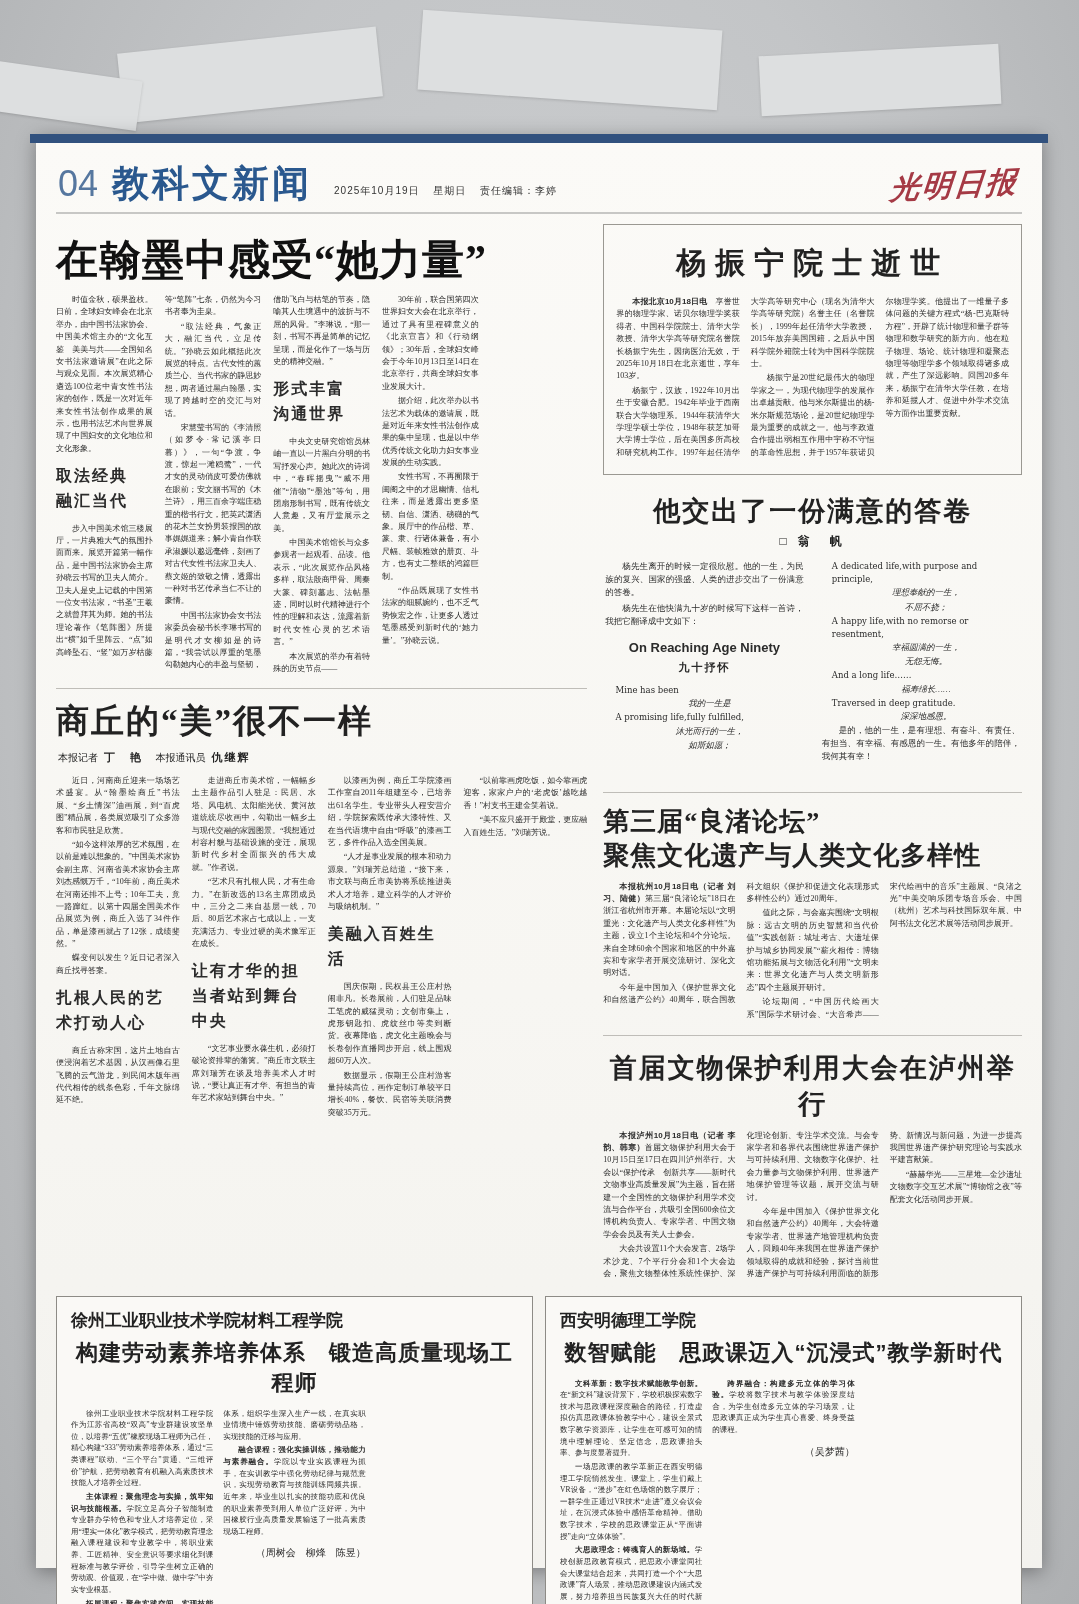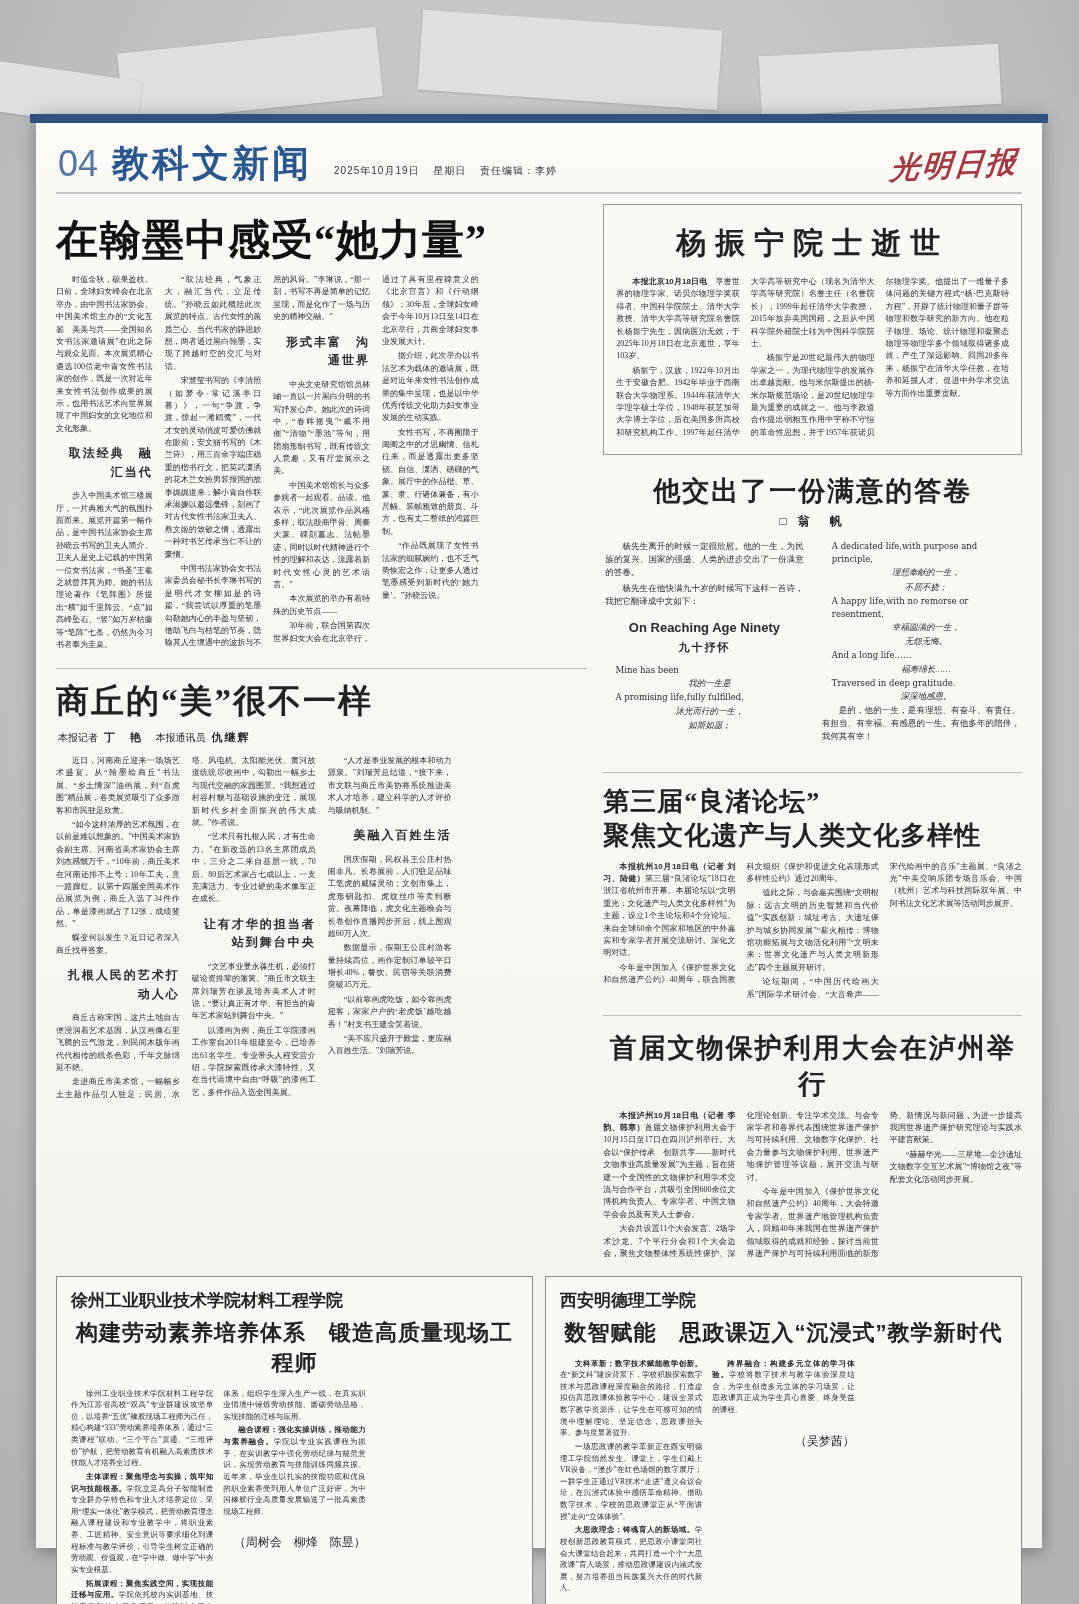--- a/index.html
+++ b/index.html
@@ -3,40 +3,40 @@
 <meta charset="utf-8">
 <style>
   html,body{margin:0;padding:0;}
   body{
     width:1079px;height:1604px;overflow:hidden;position:relative;
     background:radial-gradient(ellipse at 50% 40%, #cfd1d3 0%, #c3c5c7 55%, #aeb0b2 100%);
     font-family:"Liberation Serif","DejaVu Serif",serif;color:#222;
   }
   .scrap{position:absolute;background:#dddfe0;box-shadow:0 1px 3px rgba(0,0,0,.15);}
   .sheet{
-    position:absolute;left:36px;top:114px;width:1006px;height:1434px;
+    position:absolute;left:36px;top:134px;width:1006px;height:1434px;
     background:linear-gradient(180deg,#fbfaf7 0%,#f7f6f2 60%,#f3f2ee 100%);
     box-shadow:0 4px 18px rgba(0,0,0,.35);
   }
   .page-inner{padding:10px 20px 0 20px;}
   
   .navy-bar{height:9px;background:#31517e;margin:0 -6px;}
   .mast-row{display:flex;align-items:flex-end;padding:12px 2px 10px 2px;border-bottom:2px solid #c7c7c5;position:relative;}
   .page-num{font-family:"Liberation Sans","DejaVu Sans",sans-serif;font-size:36px;color:#56779f;line-height:1;margin-right:14px;}
   .section{font-family:"Liberation Sans","DejaVu Sans",sans-serif;font-size:37px;font-weight:900;color:#2a588e;line-height:1;letter-spacing:3px;}
   .dateline{font-size:10px;color:#333;margin-left:22px;margin-bottom:4px;letter-spacing:1px;font-family:"Liberation Sans",sans-serif;}
   .dateline span{margin-right:10px;}
   .logo{position:absolute;right:4px;bottom:6px;font-family:"DejaVu Serif",serif;font-style:italic;font-weight:700;font-size:30px;color:#a53a45;transform:rotate(-3deg) skewX(-8deg);letter-spacing:2px;}
   
   .content{display:flex;gap:16px;margin-top:10px;}
   .col-left{width:55%;}
   .col-right{flex:1;min-width:0;}
   
   .para{text-indent:2em;margin:0 0 2px 0;}
-  .sub{text-align:right;font-family:"Liberation Sans","DejaVu Sans",sans-serif;font-weight:700;font-size:12px;margin:9px 0;letter-spacing:2px;}
+  .sub{text-align:left;font-family:"Liberation Sans","DejaVu Sans",sans-serif;font-weight:700;font-size:16px;margin:9px 0;letter-spacing:2px;}
   b{font-family:"Liberation Sans",sans-serif;font-size:inherit;}
   .body-cols{column-fill:auto;text-align:justify;font-size:8px;line-height:1.55;color:#2b2b2b;overflow:hidden;}
   
   .main-headline{font-size:42px;font-weight:900;letter-spacing:1px;margin:8px 0 6px 0;color:#111;}
   .byline{font-size:10px;margin:2px 0 10px 2px;color:#222;}
   .byline .nm{font-weight:700;font-size:11px;letter-spacing:2px;margin:0 10px 0 6px;}
   .main-body{column-count:5;column-gap:12px;height:382px;}
   
   .article-sep{border-top:1px solid #bfbdb8;margin-top:12px;padding-top:8px;}
   .sq-headline{font-size:33px;font-weight:900;letter-spacing:2px;margin:2px 0 6px 0;}
@@ -56,21 +56,21 @@
   .lz-headline{font-size:26px;font-weight:900;line-height:1.3;letter-spacing:1px;margin:4px 0 8px 0;}
   .lz-body{column-count:3;column-gap:11px;height:142px;}
   .luz-headline{font-size:27px;font-weight:900;letter-spacing:2px;margin:6px 0 8px 0;text-align:center;}
   .luz-body{column-count:3;column-gap:11px;height:152px;}
   
   .ads-row{display:flex;gap:12px;margin-top:14px;}
   .ad{border:1px solid #8d8b86;flex:1;padding:10px 14px;position:relative;height:332px;background:#faf9f6;}
   .ad-kicker{font-family:Liberation Sans, sans-serif;font-weight:700;font-size:17px;margin:2px 0 6px 0;}
   .ad-headline{text-align:center;font-family:"Liberation Sans","DejaVu Sans",sans-serif;font-weight:900;font-size:22px;letter-spacing:1px;margin:2px 0 10px 0;}
   .ad-body{column-count:3;column-gap:10px;height:238px;font-size:7.5px;}
-  .sig{text-align:right;margin-top:16px;font-size:12px;}
+  .sig{text-align:right;margin-top:8px;font-size:10px;}
 </style>
 </head>
 <body>
 
 <div class="scrap" style="left:120px;top:40px;width:260px;height:70px;transform:rotate(-6deg);"></div>
 <div class="scrap" style="left:420px;top:20px;width:300px;height:80px;transform:rotate(4deg);"></div>
 <div class="scrap" style="left:760px;top:50px;width:240px;height:60px;transform:rotate(-3deg);"></div>
 <div class="scrap" style="left:-20px;top:70px;width:160px;height:50px;transform:rotate(8deg);"></div>
 
 <div class="sheet">

